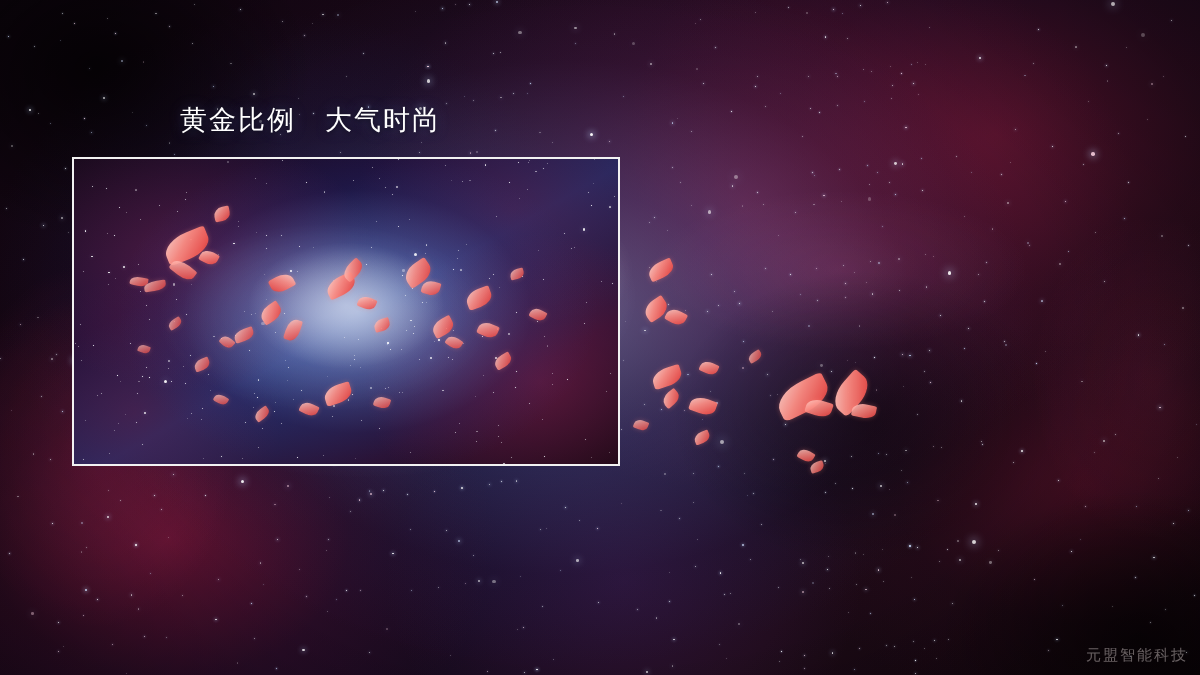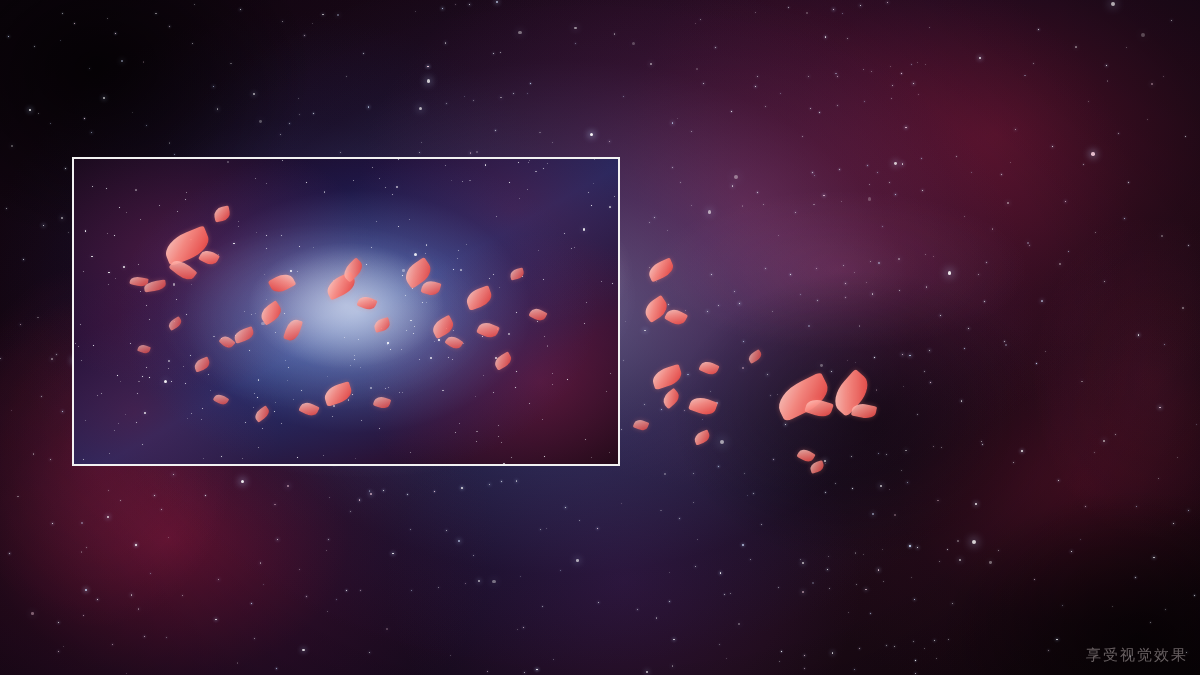--- a/index.html
+++ b/index.html
@@ -1059,17 +1059,18 @@
           <div class="petal" style="left:140px;top:236px;width:14px;height:9px;transform:rotate(30deg);opacity:0.78"></div>
           <div class="petal" style="left:120px;top:200px;width:16px;height:11px;transform:rotate(-22deg);opacity:0.8"></div>
           <div class="petal" style="left:436px;top:110px;width:14px;height:10px;transform:rotate(-14deg);opacity:0.82"></div>
           <div class="petal" style="left:456px;top:150px;width:16px;height:11px;transform:rotate(28deg);opacity:0.84"></div>
           <div class="petal" style="left:94px;top:160px;width:14px;height:9px;transform:rotate(-30deg);opacity:0.76"></div>
           <div class="petal" style="left:64px;top:186px;width:12px;height:8px;transform:rotate(20deg);opacity:0.72"></div>
         </div>
     </div>
   </div>
 
-
-
-  <div class="watermark">享受视觉效果</div>
+  <div class="title">黄金比例　大气时尚</div>
+
+
+  <div class="watermark">元盟智能科技</div>
 
 </div>
 
 </body></html>

